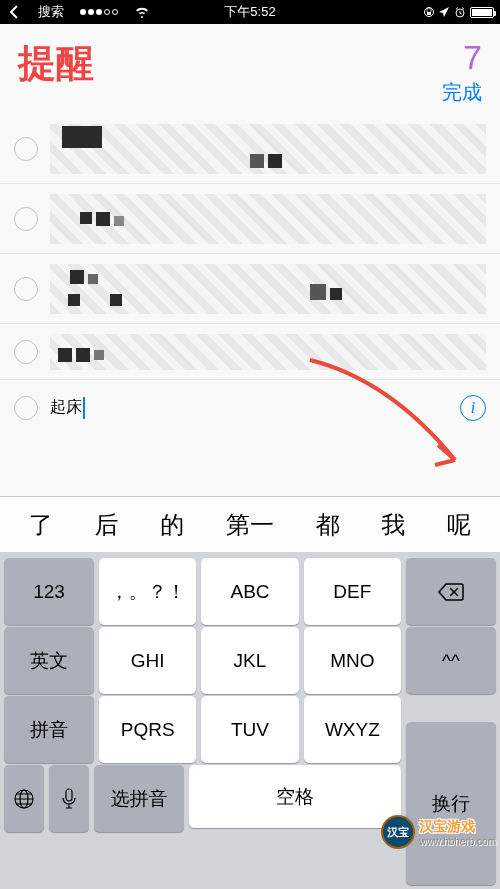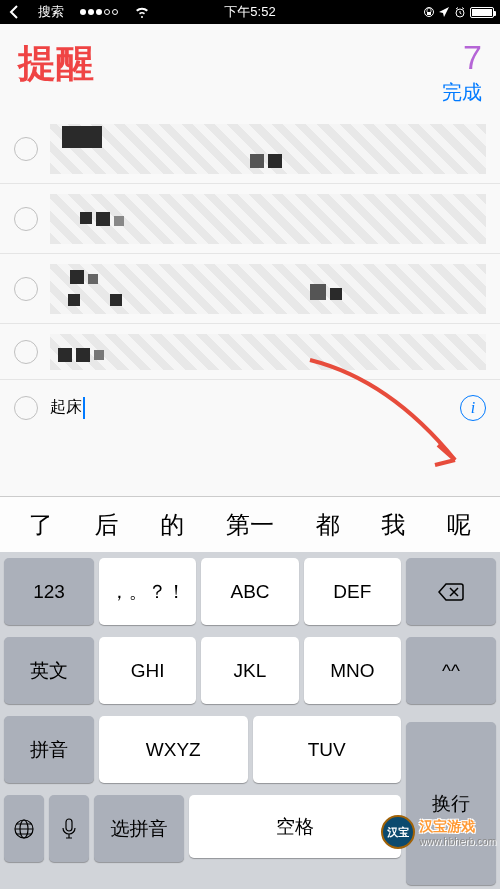--- a/index.html
+++ b/index.html
@@ -26,21 +26,21 @@
 .item.short{min-height:56px}
 .radio{width:24px;height:24px;border-radius:50%;border:1.5px solid #c0c0c0;flex-shrink:0;margin-right:12px}
 .pixelated{flex:1;height:50px;background:repeating-linear-gradient(45deg,#e8e8e8 0 8px,#f5f5f5 8px 16px);position:relative;filter:blur(0.5px)}
 .px-block{position:absolute;background:#2a2a2a}
 .item-text{font-size:16px;color:#000;flex:1}
 .info-btn{width:26px;height:26px;border:1.5px solid #007aff;border-radius:50%;display:flex;align-items:center;justify-content:center;color:#007aff;font-size:16px;font-style:italic;font-family:serif}
 .arrow-overlay{position:absolute;pointer-events:none;z-index:10}
 .kb-suggest{height:56px;background:#fdfdfd;border-top:1px solid #ccc;display:flex;align-items:center;justify-content:space-around;padding:0 8px}
 .suggest{font-size:24px;color:#000}
 .keyboard{background:#d1d4d9;padding:6px 4px 4px;height:337px;position:relative}
-.kb-row{display:flex;gap:5px;margin-bottom:12px}
+.kb-row{display:flex;gap:5px;margin-bottom:2px}
 .key{background:#fff;border-radius:5px;display:flex;align-items:center;justify-content:center;font-size:19px;color:#000;height:67px;box-shadow:0 1px 1px rgba(0,0,0,.3)}
 .key.gray{background:#abb0ba}
 .key.w1{flex:1}
 .key.w-side{width:90px;flex-shrink:0}
 .kb-row4{display:flex;gap:5px}
 .key-globe{width:40px;height:67px}
 .key-mic{width:40px;height:67px}
 .key-sel{width:90px;height:67px}
 .key-space{flex:1;height:63px}
 .key-return{width:90px;height:163px;position:absolute;right:4px;bottom:4px}
@@ -174,22 +174,23 @@
   </div>
   <div class="kb-row">
     <div class="key gray w-side">英文</div>
     <div class="key w1">GHI</div>
     <div class="key w1">JKL</div>
     <div class="key w1">MNO</div>
     <div class="key gray w-side">^^</div>
   </div>
   <div class="kb-row">
     <div class="key gray w-side">拼音</div>
+    <div class="key w1">PQRS</div>
+    <div class="key w1">TUV</div>
     <div class="key w1">WXYZ</div>
-    <div class="key w1">TUV</div>
     <div style="width:90px;flex-shrink:0"></div>
   </div>
   <div class="kb-row4">
     <div class="key gray key-globe">
       <svg width="24" height="24" viewBox="0 0 24 24">
           <circle cx="12" cy="12" r="9" fill="none" stroke="#000" stroke-width="1.2"></circle>
           <ellipse cx="12" cy="12" rx="4" ry="9" fill="none" stroke="#000" stroke-width="1.2"></ellipse>
           <path d="M3 12h18M4 7h16M4 17h16" stroke="#000" stroke-width="1.2"></path>
         </svg>
     </div>

